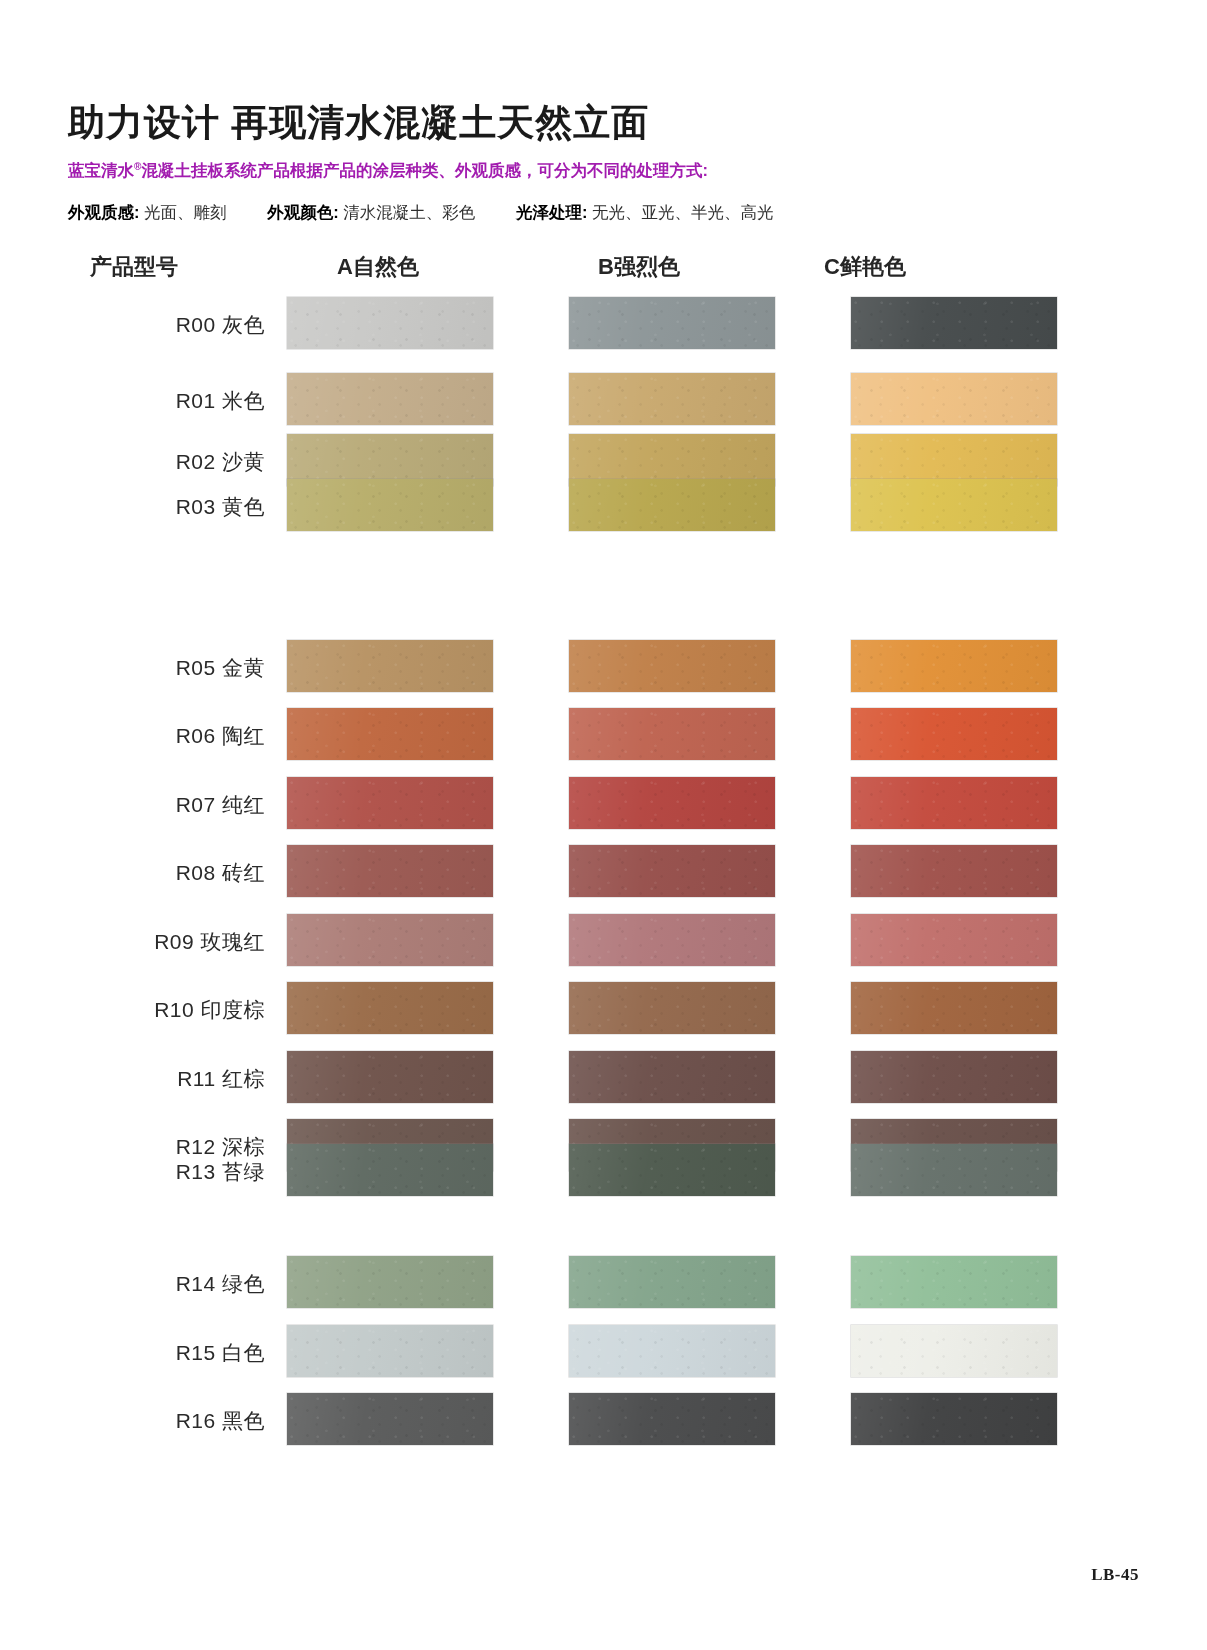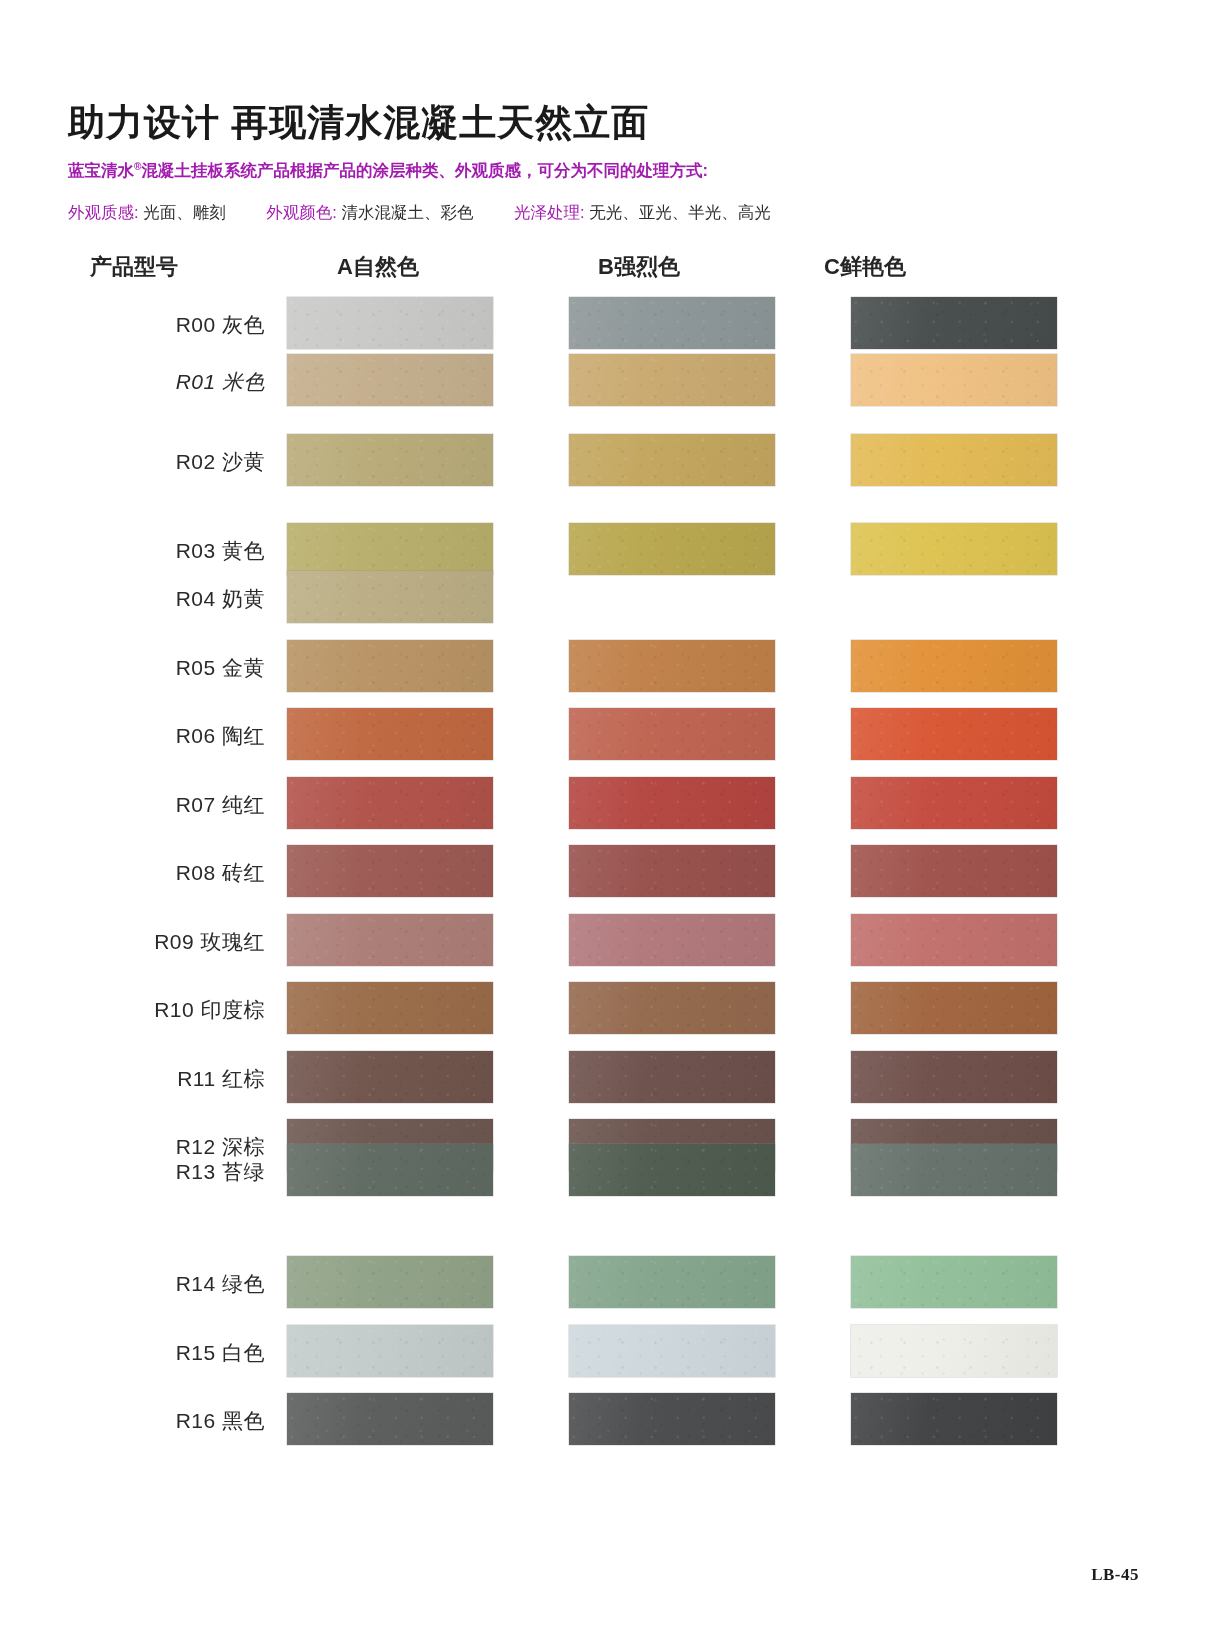--- a/index.html
+++ b/index.html
@@ -36,21 +36,21 @@
   .subtitle .reg{font-size:10px;vertical-align:super;}
   .props{
     position:absolute;
     left:68px;top:202px;
     font-size:16.5px;
     white-space:nowrap;
     color:#2b2b2b;
   }
   .prop{display:inline-block;}
   .prop + .prop{margin-left:36px;}
-  .prop-label{font-weight:400;color:#a21caf;}
+  .prop-label{font-weight:700;color:#000000;}
   .prop-value{font-weight:400;color:#2e2e2e;}
 
   
   .col-header{
     position:absolute;
     font-size:22px;
     font-weight:600;
     color:#262626;
     top:252px;
     white-space:nowrap;
@@ -153,21 +153,21 @@
         <div class="swatch sw-a" title="R00 灰色 A" style="background: rgb(201, 201, 199);">
           <div class="sheen"></div>
         </div>
         <div class="swatch sw-b" title="R00 灰色 B" style="background: rgb(141, 150, 152);">
           <div class="sheen"></div>
         </div>
         <div class="swatch sw-c" title="R00 灰色 C" style="background: rgb(71, 76, 77);">
           <div class="sheen"></div>
         </div>
       </div>
-      <div class="row" style="top: 354px; font-style: italic;">
+      <div class="row" style="top: 373px;">
         <div class="row-label">R01 米色</div>
         <div class="swatch sw-a" title="R01 米色 A" style="background: rgb(196, 174, 140);">
           <div class="sheen"></div>
         </div>
         <div class="swatch sw-b" title="R01 米色 B" style="background: rgb(201, 169, 111);">
           <div class="sheen"></div>
         </div>
         <div class="swatch sw-c" title="R01 米色 C" style="background: rgb(240, 193, 131);">
           <div class="sheen"></div>
         </div>
@@ -177,35 +177,29 @@
         <div class="swatch sw-a" title="R02 沙黄 A" style="background: rgb(185, 171, 121);">
           <div class="sheen"></div>
         </div>
         <div class="swatch sw-b" title="R02 沙黄 B" style="background: rgb(195, 166, 94);">
           <div class="sheen"></div>
         </div>
         <div class="swatch sw-c" title="R02 沙黄 C" style="background: rgb(227, 187, 85);">
           <div class="sheen"></div>
         </div>
       </div>
-      <div class="row" style="top: 523px; text-align: center;">
+      <div class="row" style="top: 479px; text-align: center;">
         <div class="row-label">R03 黄色</div>
         <div class="swatch sw-a" title="R03 黄色 A" style="background: rgb(184, 174, 107);">
           <div class="sheen"></div>
         </div>
         <div class="swatch sw-b" title="R03 黄色 B" style="background: rgb(184, 167, 78);">
           <div class="sheen"></div>
         </div>
         <div class="swatch sw-c" title="R03 黄色 C" style="background: rgb(221, 195, 80);">
-          <div class="sheen"></div>
-        </div>
-      </div>
-      <div class="row" style="top: 571px;">
-        <div class="row-label">R04 奶黄</div>
-        <div class="swatch sw-a" title="R04 奶黄 A" style="background: rgb(187, 174, 133);">
           <div class="sheen"></div>
         </div>
       </div>
       <div class="row" style="top: 639.5px;">
         <div class="row-label">R05 金黄</div>
         <div class="swatch sw-a" title="R05 金黄 A" style="background: rgb(184, 147, 100);">
           <div class="sheen"></div>
         </div>
         <div class="swatch sw-b" title="R05 金黄 B" style="background: rgb(192, 128, 73);">
           <div class="sheen"></div>

